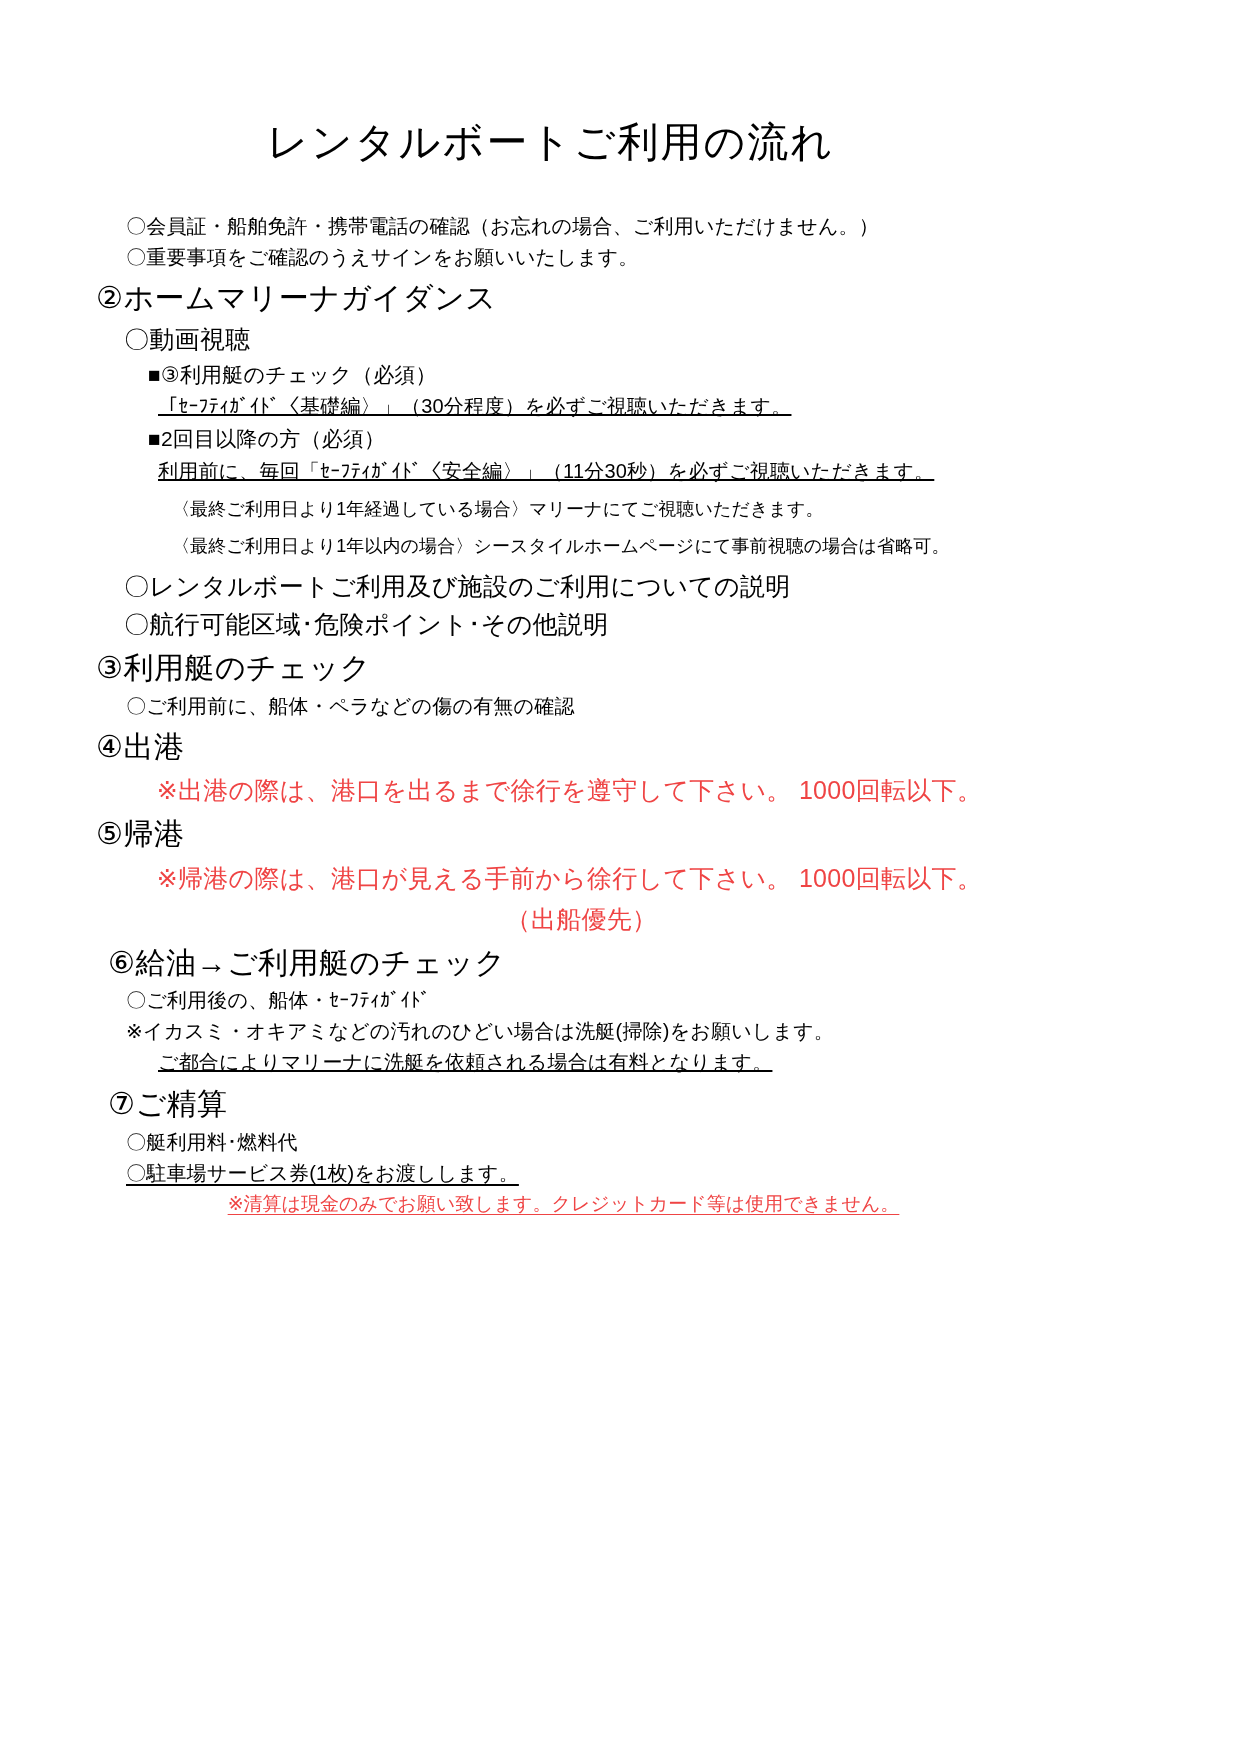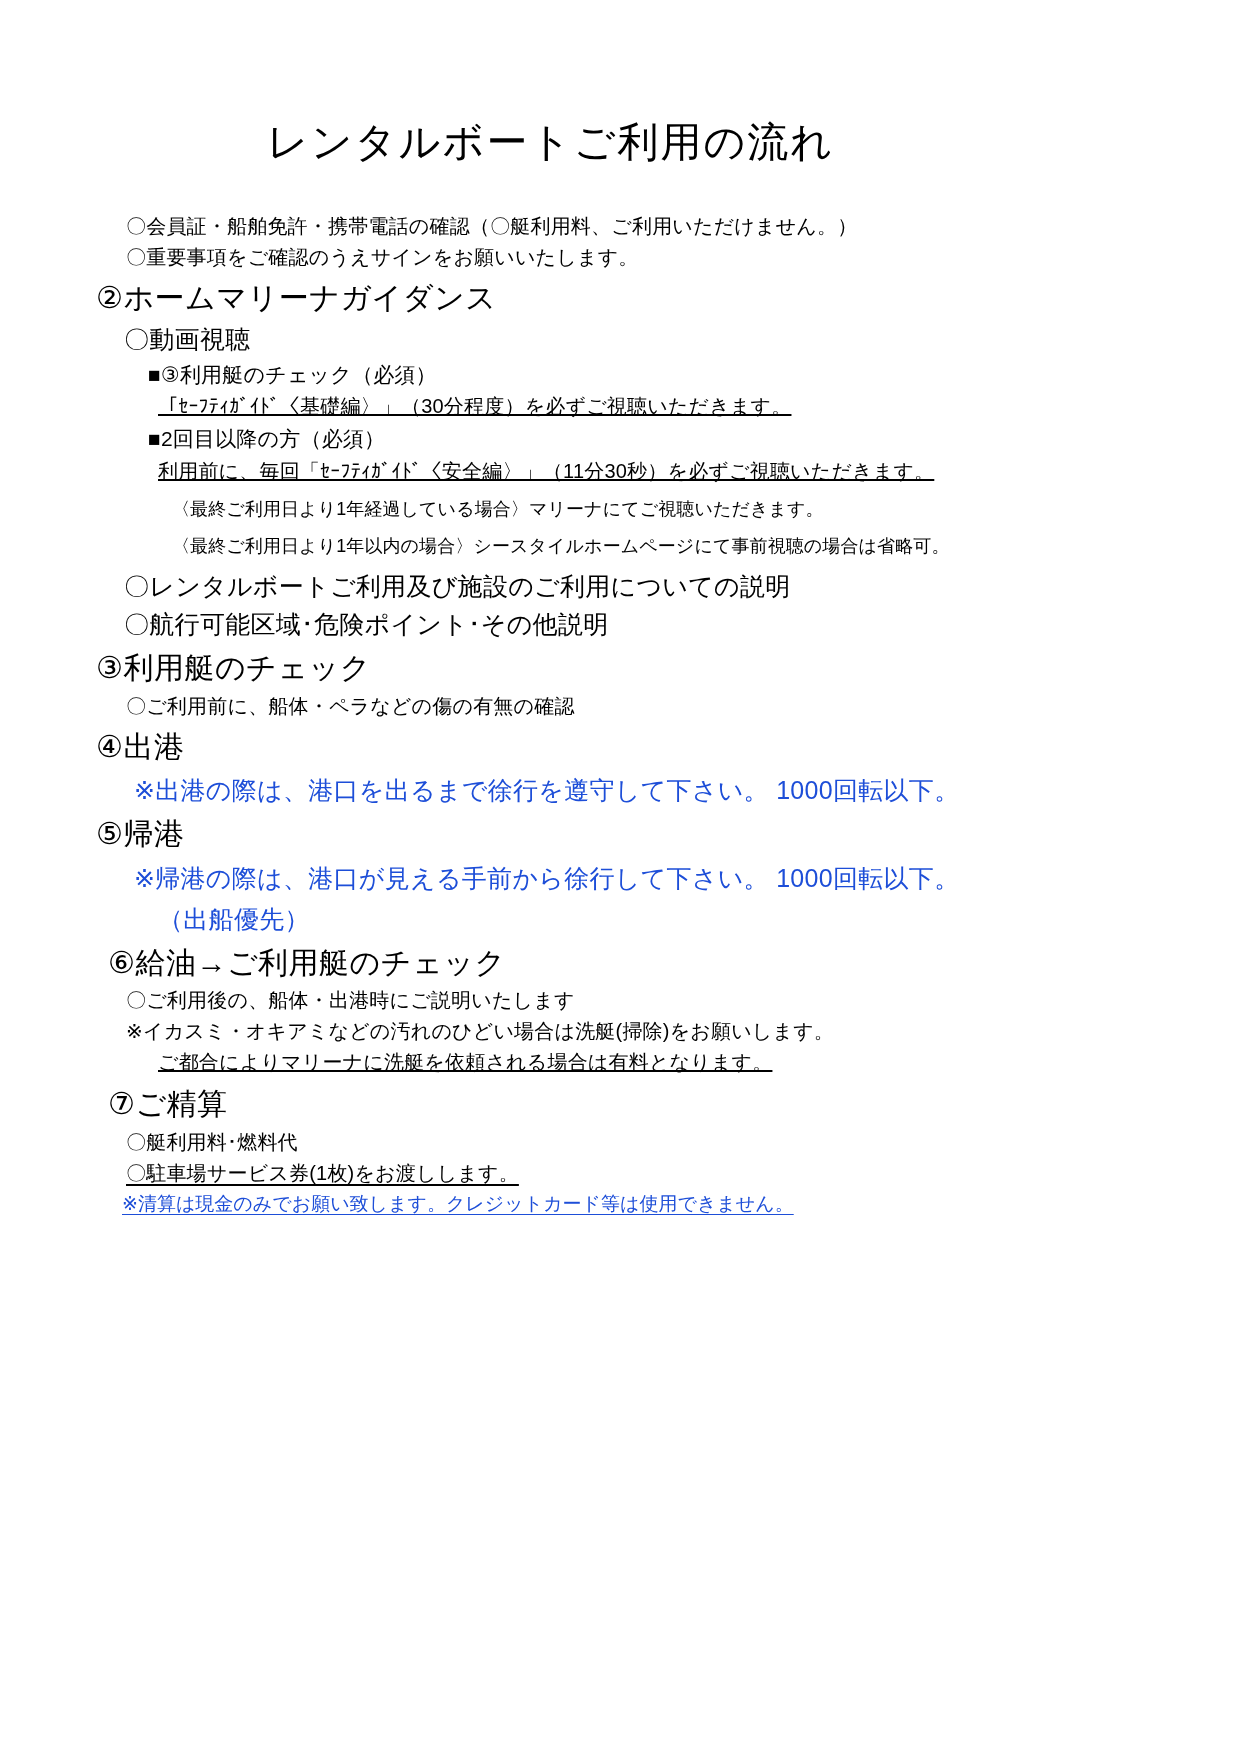--- a/index.html
+++ b/index.html
@@ -67,21 +67,22 @@
     text-decoration: underline;
   }
   .lvl-d {
     font-size: 18px;
     line-height: 1.55;
     margin: 9px 0;
     padding-left: 76px;
     letter-spacing: 0.1px;
   }
   .red {
-    color: #1d4ed8;
+    color: #ef4444;
+    text-align: center;
   }
   .red-note {
     font-size: 25px;
     line-height: 1.4;
     margin: 6px 0 2px 0;
     padding-left: 38px;
     letter-spacing: 0.3px;
   }
   .red-note.sub {
     padding-left: 62px;
@@ -99,21 +100,21 @@
     text-underline-offset: 4px;
   }
 </style>
 </head>
 <body>
 
 <div class="page">
 
   <h1 class="doc-title">レンタルボートご利用の流れ</h1>
 
-  <div class="lvl-a">〇会員証・船舶免許・携帯電話の確認（〇艇利用料、ご利用いただけません。）</div>
+  <div class="lvl-a">〇会員証・船舶免許・携帯電話の確認（お忘れの場合、ご利用いただけません。）</div>
   <div class="lvl-a">〇重要事項をご確認のうえサインをお願いいたします。</div>
 
   <div class="h1">②ホームマリーナガイダンス</div>
   <div class="h2">〇動画視聴</div>
   <div class="lvl-b">■③利用艇のチェック（必須）</div>
   <div class="lvl-c">「ｾｰﾌﾃｨｶﾞｲﾄﾞ〈基礎編〉」（30分程度）を必ずご視聴いただきます。</div>
   <div class="lvl-b">■2回目以降の方（必須）</div>
   <div class="lvl-c">利用前に、毎回「ｾｰﾌﾃｨｶﾞｲﾄﾞ〈安全編〉」（11分30秒）を必ずご視聴いただきます。</div>
   <div class="lvl-d">〈最終ご利用日より1年経過している場合〉マリーナにてご視聴いただきます。</div>
   <div class="lvl-d">〈最終ご利用日より1年以内の場合〉シースタイルホームページにて事前視聴の場合は省略可。</div>
@@ -124,21 +125,21 @@
   <div class="lvl-a">〇ご利用前に、船体・ペラなどの傷の有無の確認</div>
 
   <div class="h1">④出港</div>
   <div class="red-note red">※出港の際は、港口を出るまで徐行を遵守して下さい。 1000回転以下。</div>
 
   <div class="h1">⑤帰港</div>
   <div class="red-note red">※帰港の際は、港口が見える手前から徐行して下さい。 1000回転以下。</div>
   <div class="red-note red sub">（出船優先）</div>
 
   <div class="h1 indent1">⑥給油→ご利用艇のチェック</div>
-  <div class="lvl-a">〇ご利用後の、船体・出港時にご説明いたします</div>
+  <div class="lvl-a">〇ご利用後の、船体・ｾｰﾌﾃｨｶﾞｲﾄﾞ</div>
   <div class="lvl-a">※イカスミ・オキアミなどの汚れのひどい場合は洗艇(掃除)をお願いします。</div>
   <div class="lvl-c">ご都合によりマリーナに洗艇を依頼される場合は有料となります。</div>
 
   <div class="h1 indent1">⑦ご精算</div>
   <div class="lvl-a">〇艇利用料･燃料代</div>
   <div class="lvl-a ul-line">〇駐車場サービス券(1枚)をお渡しします。</div>
   <div class="final-note red">※清算は現金のみでお願い致します。クレジットカード等は使用できません。</div>
 
 </div>
 

